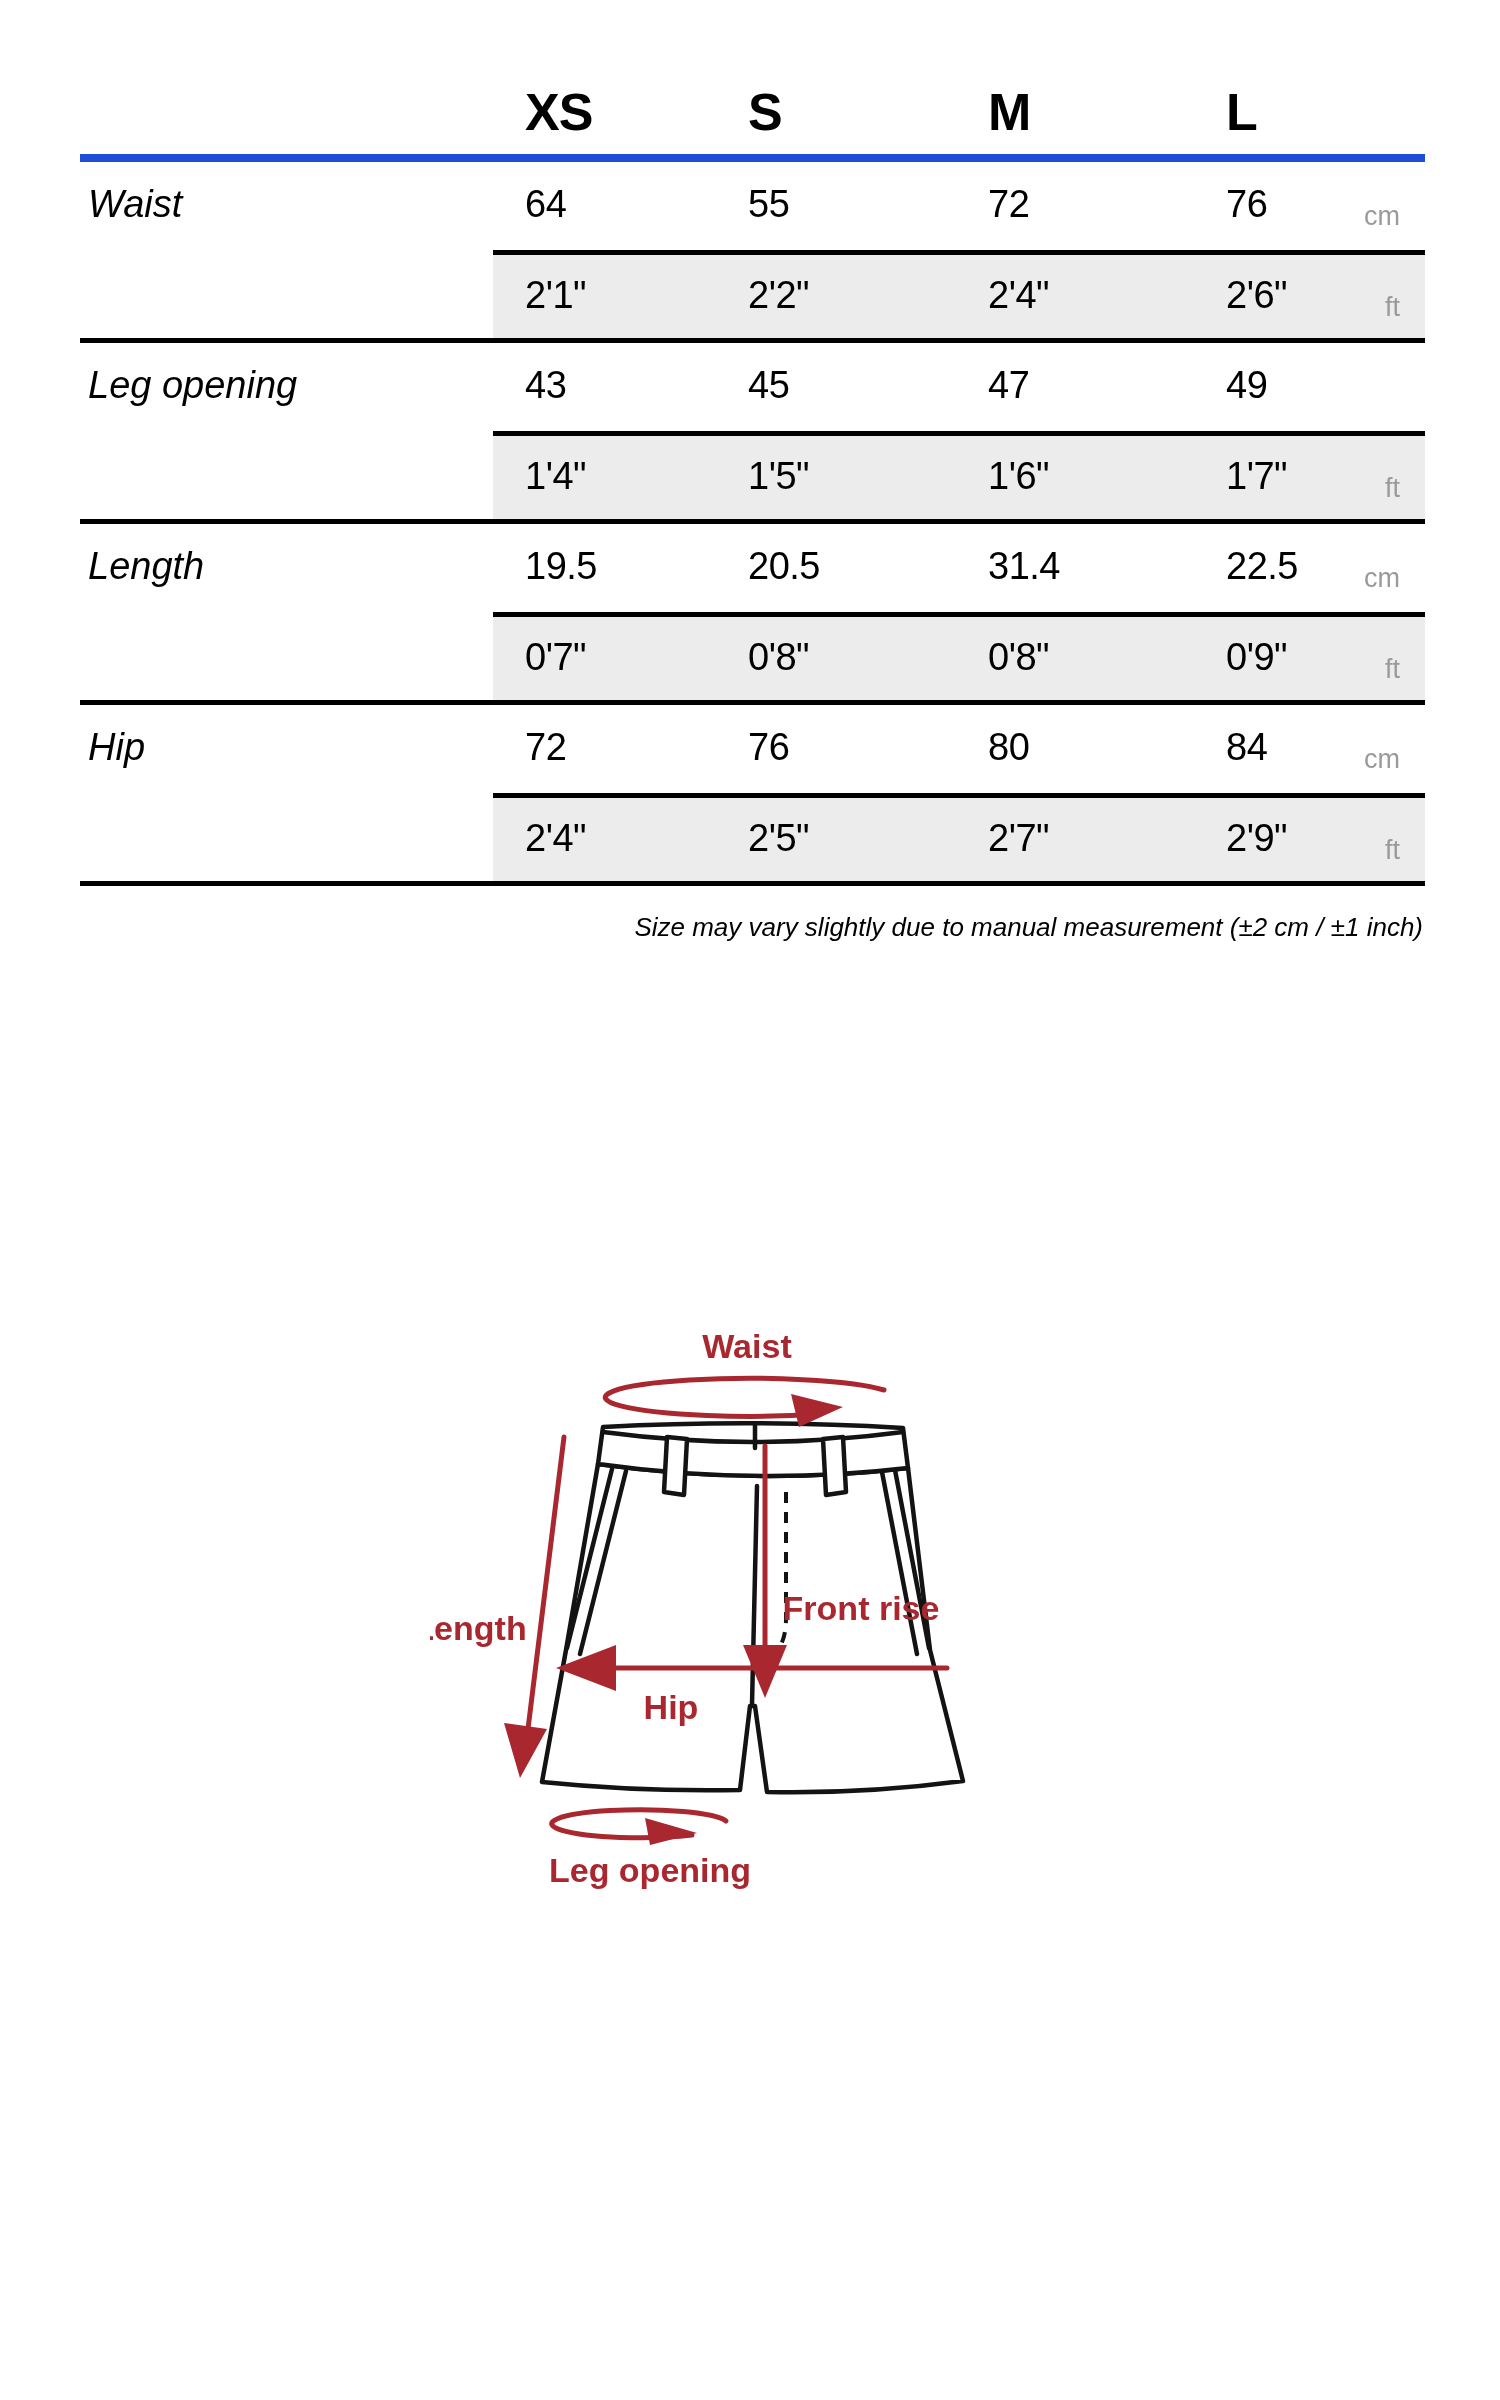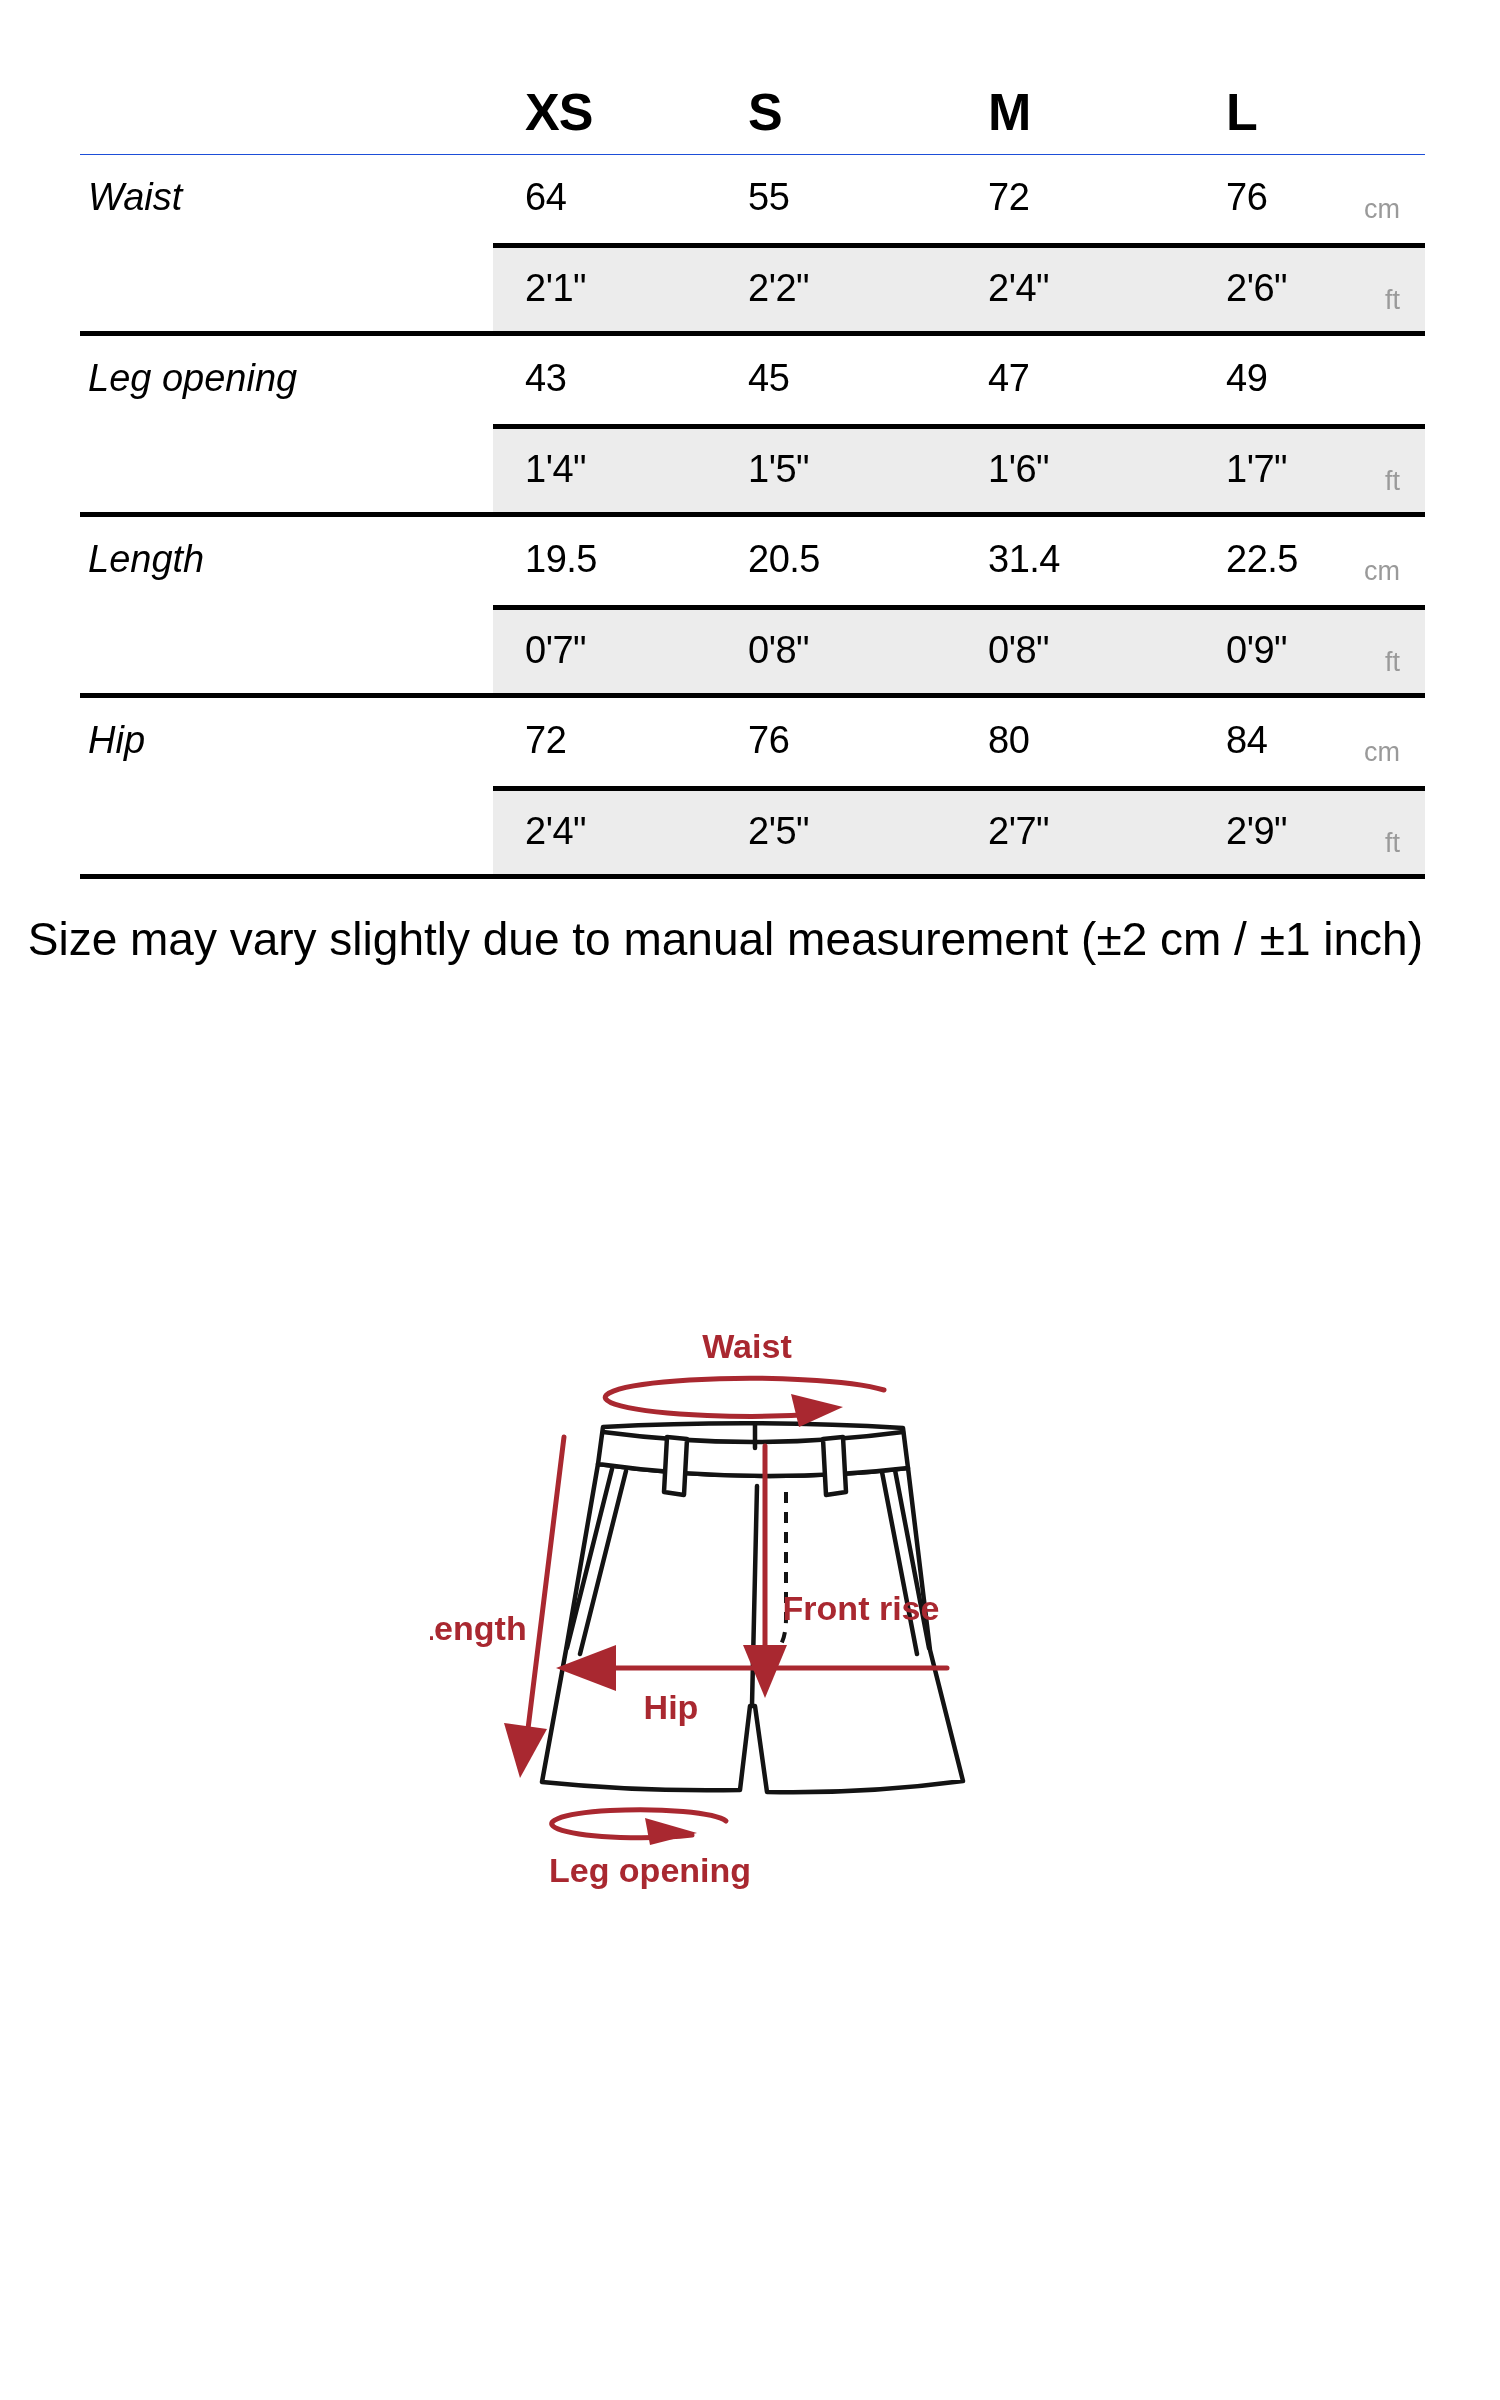--- a/index.html
+++ b/index.html
@@ -1,33 +1,33 @@
 <!DOCTYPE html>
 <html><head>
 <meta charset="utf-8">
 <style>
   html,body{margin:0;padding:0;background:#ffffff;}
   body{width:1500px;height:2400px;font-family:"Liberation Sans",sans-serif;color:#000;}
   .page{position:relative;width:1500px;height:2400px;overflow:hidden;background:#fff;}
 
   
   .size-table{position:absolute;left:80px;top:40px;width:1345px;}
-  .thead{position:relative;height:114px;border-bottom:1px solid #1d4ed8;}
+  .thead{position:relative;height:114px;border-bottom:8px solid #1d4ed8;}
   .hcell{position:absolute;top:42px;font-size:52px;font-weight:bold;line-height:60px;letter-spacing:-1px;}
   .c0{left:445px}.c1{left:668px}.c2{left:908px}.c3{left:1146px}
   .section{position:relative;height:176px;border-bottom:5px solid #000;}
   .rlabel{position:absolute;left:8px;top:16px;font-size:38px;font-style:italic;line-height:52px;}
   .val{position:absolute;top:16px;font-size:38px;line-height:52px;letter-spacing:-0.5px;text-align:center;}
   .ftband{position:absolute;left:413px;right:0;top:88px;height:83px;background:#ECECEC;border-top:5px solid #000;}
   .fval{position:absolute;top:15px;font-size:38px;line-height:50px;letter-spacing:-0.5px;}
   .f0{left:32px}.f1{left:255px}.f2{left:495px}.f3{left:733px}
   .unit{position:absolute;right:25px;color:#9A9A9A;font-size:27px;line-height:40px;text-align:right;}
   .unit-cm{top:34px}
   .unit-ft{top:32px}
-  .note{position:absolute;right:2px;top:872px;font-size:46px;white-space:nowrap;}
+  .note{position:absolute;right:2px;top:872px;font-size:26px;font-style:italic;white-space:nowrap;}
 
   
   .diagram{position:absolute;left:430px;top:1280px;width:580px;height:660px;}
   .diagram text{font-family:"Liberation Sans",sans-serif;font-weight:bold;font-size:34px;fill:#A92830;text-anchor:middle;}
   .outline{fill:#ffffff;stroke:#131313;stroke-width:4.5;stroke-linejoin:round;stroke-linecap:round;}
   .sline{fill:none;stroke:#131313;stroke-width:4.5;stroke-linecap:round;}
   .dash{fill:none;stroke:#131313;stroke-width:4;stroke-dasharray:11 9;}
   .red{fill:none;stroke:#A92830;stroke-width:5;stroke-linecap:round;}
   .redfill{fill:#A92830;stroke:none;}
 </style>

